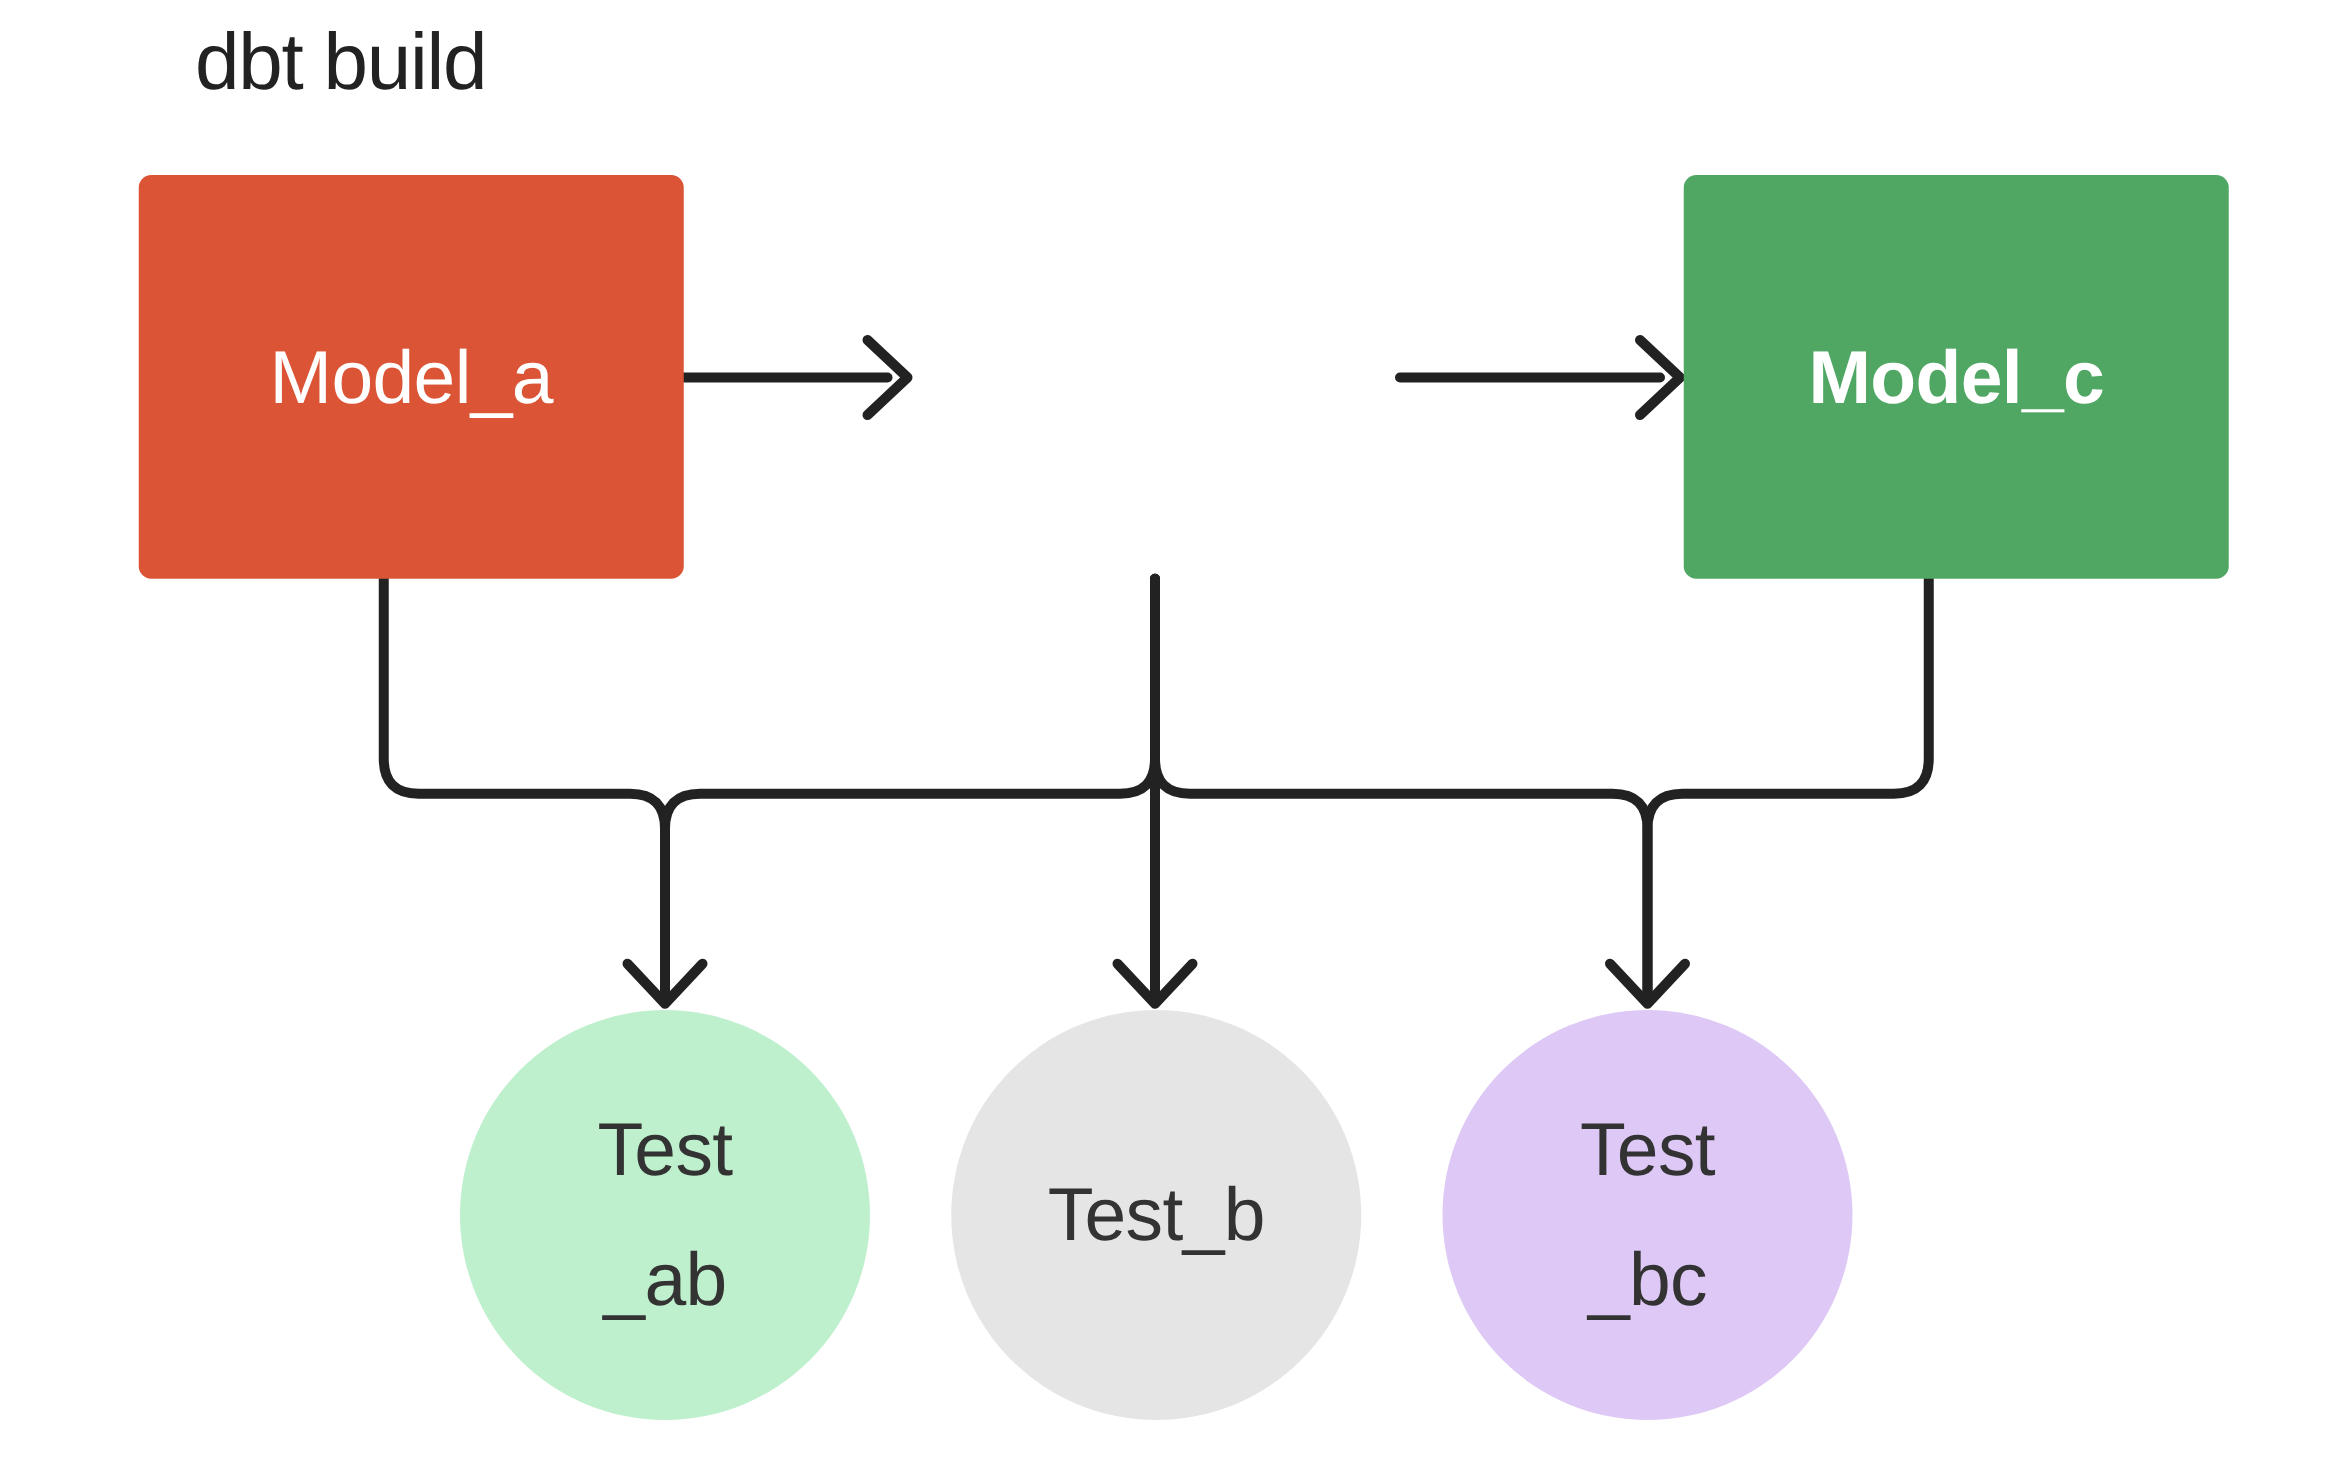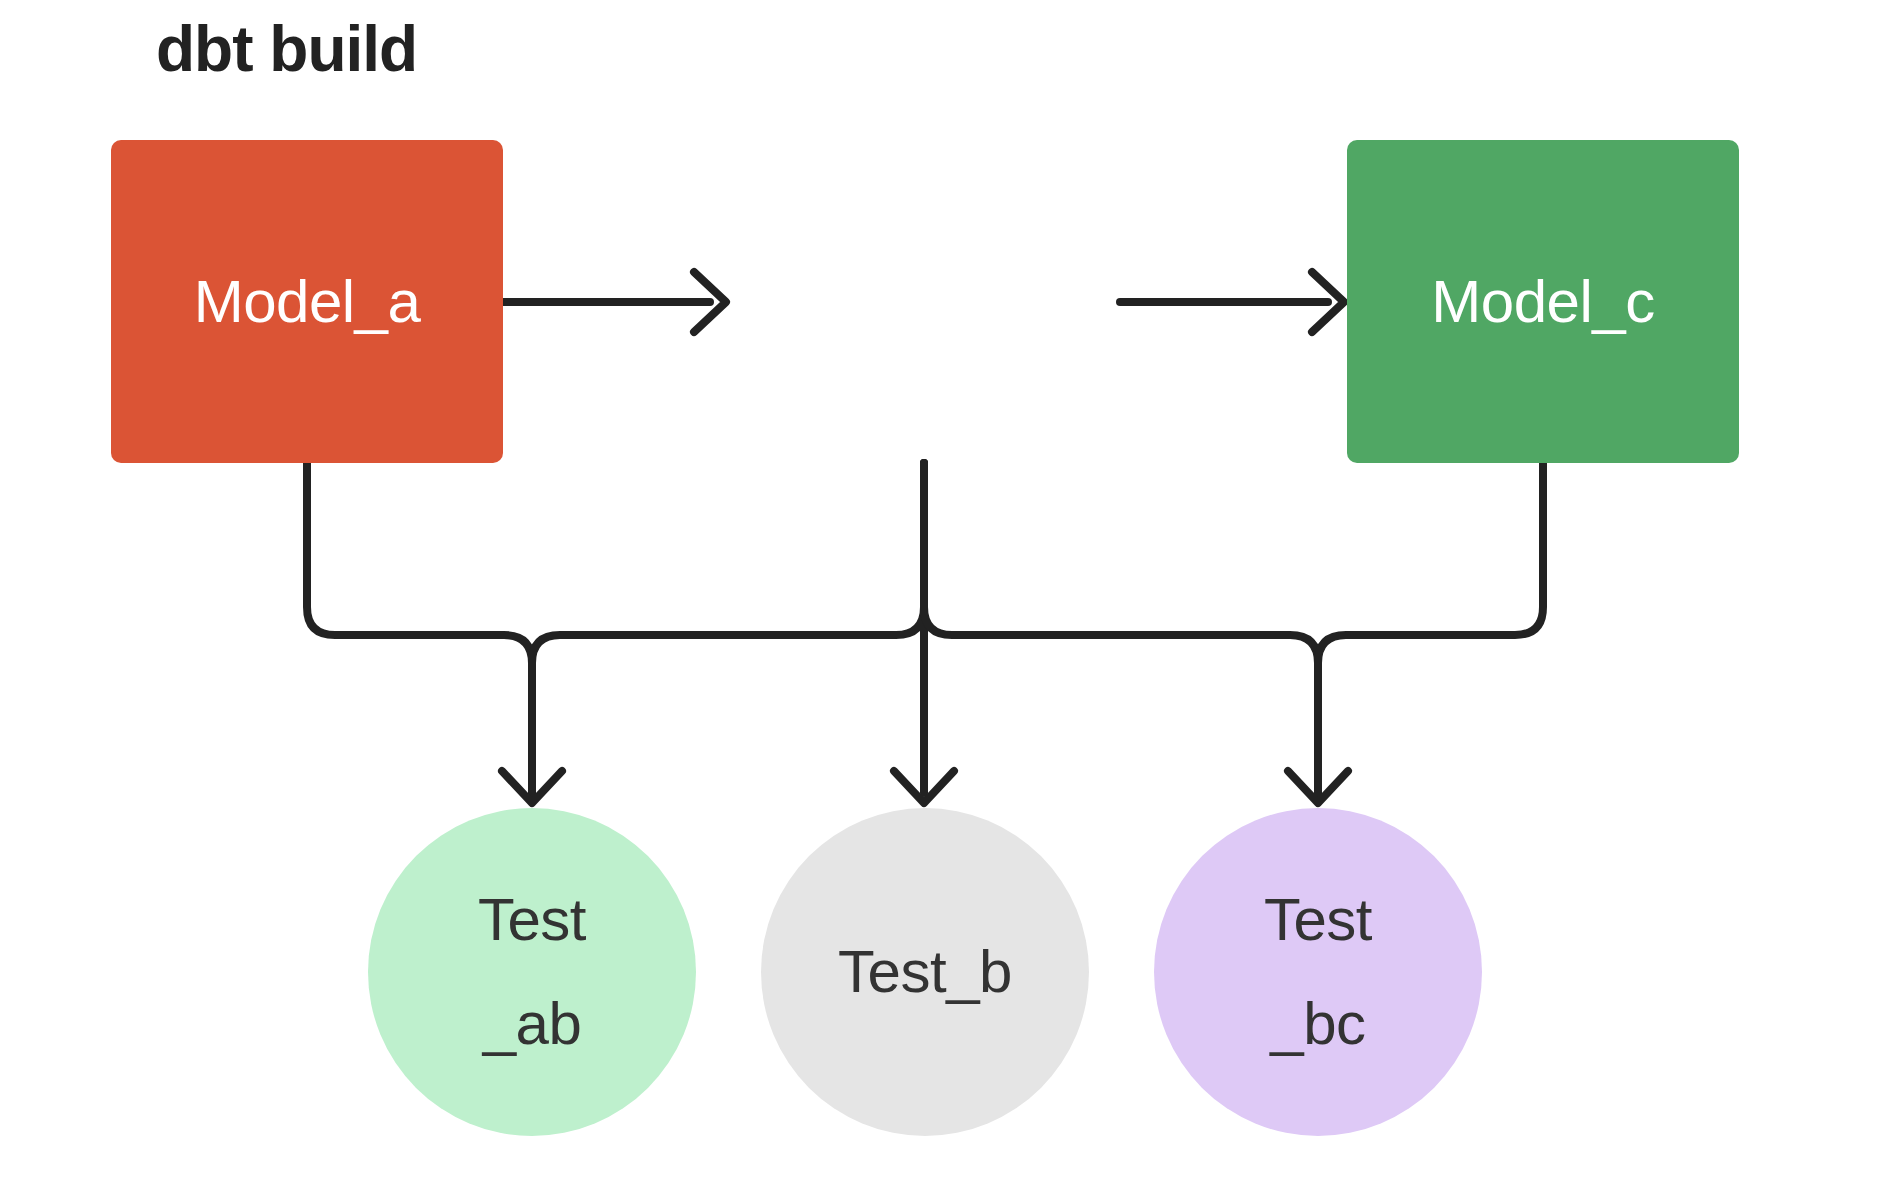--- a/index.html
+++ b/index.html
@@ -12,36 +12,36 @@
     width: 1880px;
     height: 1186px;
     overflow: hidden;
     font-family: "Liberation Sans", sans-serif;
   }
   .diagram-title {
     position: absolute;
     left: 156px;
     top: 14px;
     font-size: 64px;
-    font-weight: 700;
+    font-weight: 400;
     line-height: 1.1;
     letter-spacing: -1px;
   }
   .edges-svg {
     position: absolute;
     left: 0;
     top: 0;
     width: 1880px;
     height: 1186px;
     display: block;
   }
   .model-node {
     position: absolute;
     top: 140px;
-    width: 392px;
+    width: 436px;
     height: 323px;
     border-radius: 10px;
     display: flex;
     align-items: center;
     justify-content: center;
     font-size: 60px;
     font-weight: 500;
     letter-spacing: -0.5px;
   }
   .model-a { left: 111px; }
@@ -98,21 +98,21 @@
       <path d="M 1288 771 L 1318 803 L 1348 771"></path>
     </g>
   </svg>
 
   <div class="model-node model-a" style="background-color: rgb(219, 84, 53);">
     <span style="color: rgb(255, 255, 255);">Model_a</span>
   </div>
 
 
   <div class="model-node model-c" style="background-color: rgb(80, 167, 100);">
-    <span style="color: rgb(255, 255, 255);">Model_c</span>
+    <span style="color: rgb(255, 255, 255); font-weight: bold;">Model_c</span>
   </div>
 
   <div class="test-node test-ab" style="background-color: rgb(190, 240, 205);">
     <span style="color: rgb(51, 51, 51);">Test
 _ab</span>
   </div>
 
   <div class="test-node test-b" style="background-color: #e5e5e5;">
     <span style="color: rgb(51, 51, 51);">Test_b</span>
   </div>

